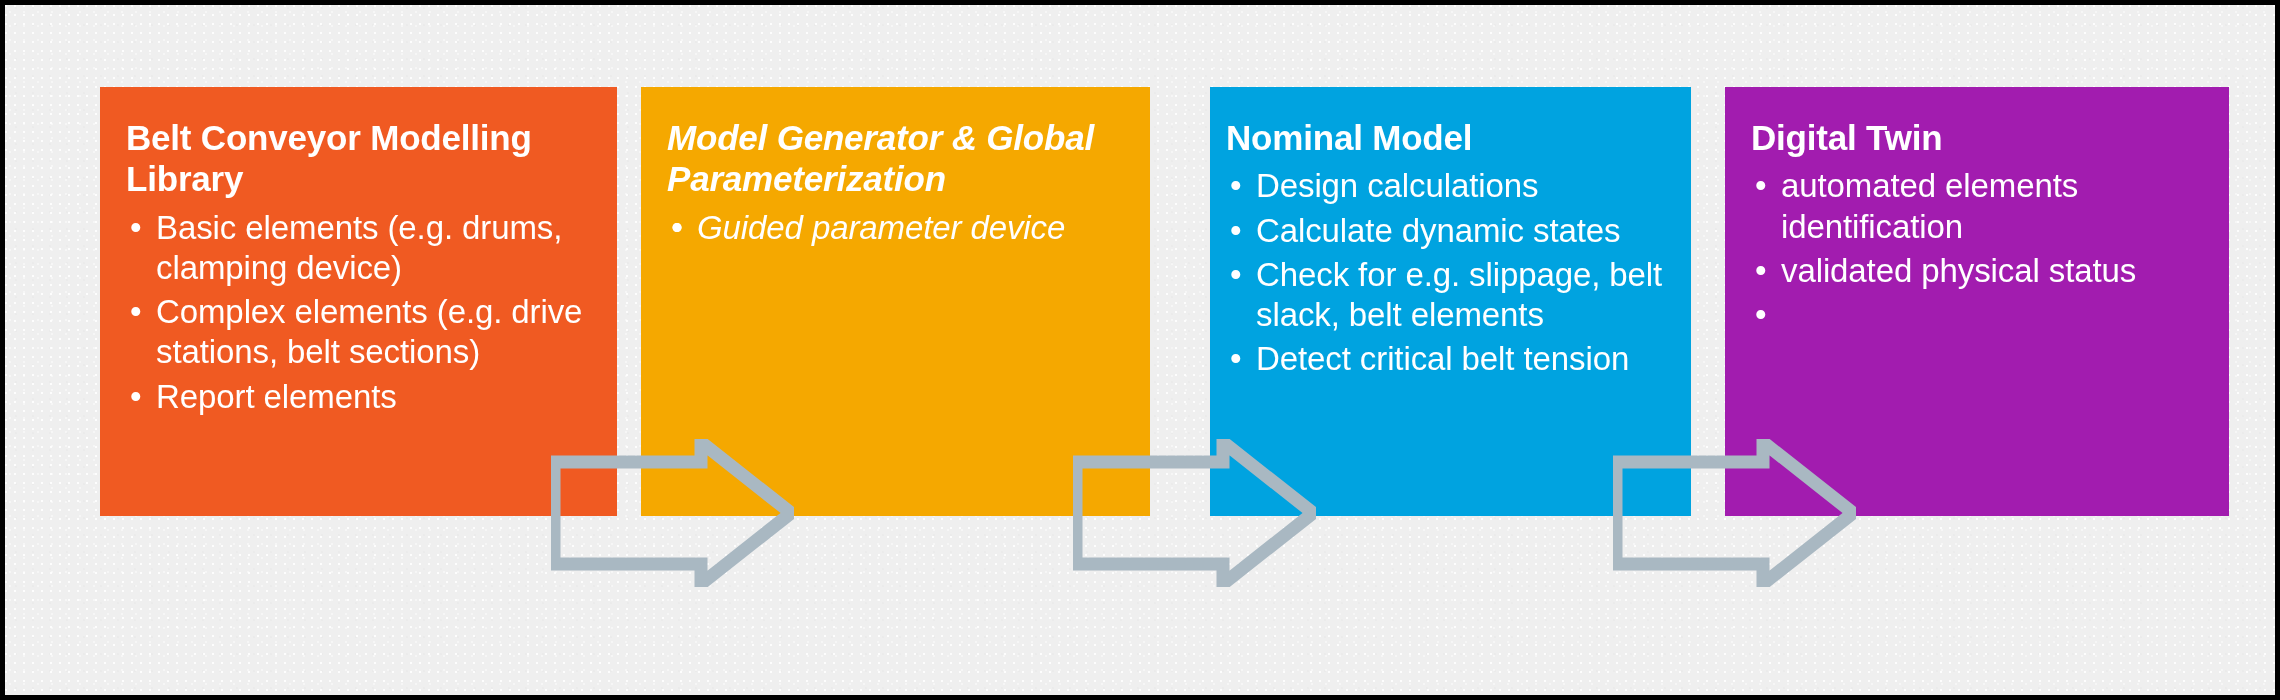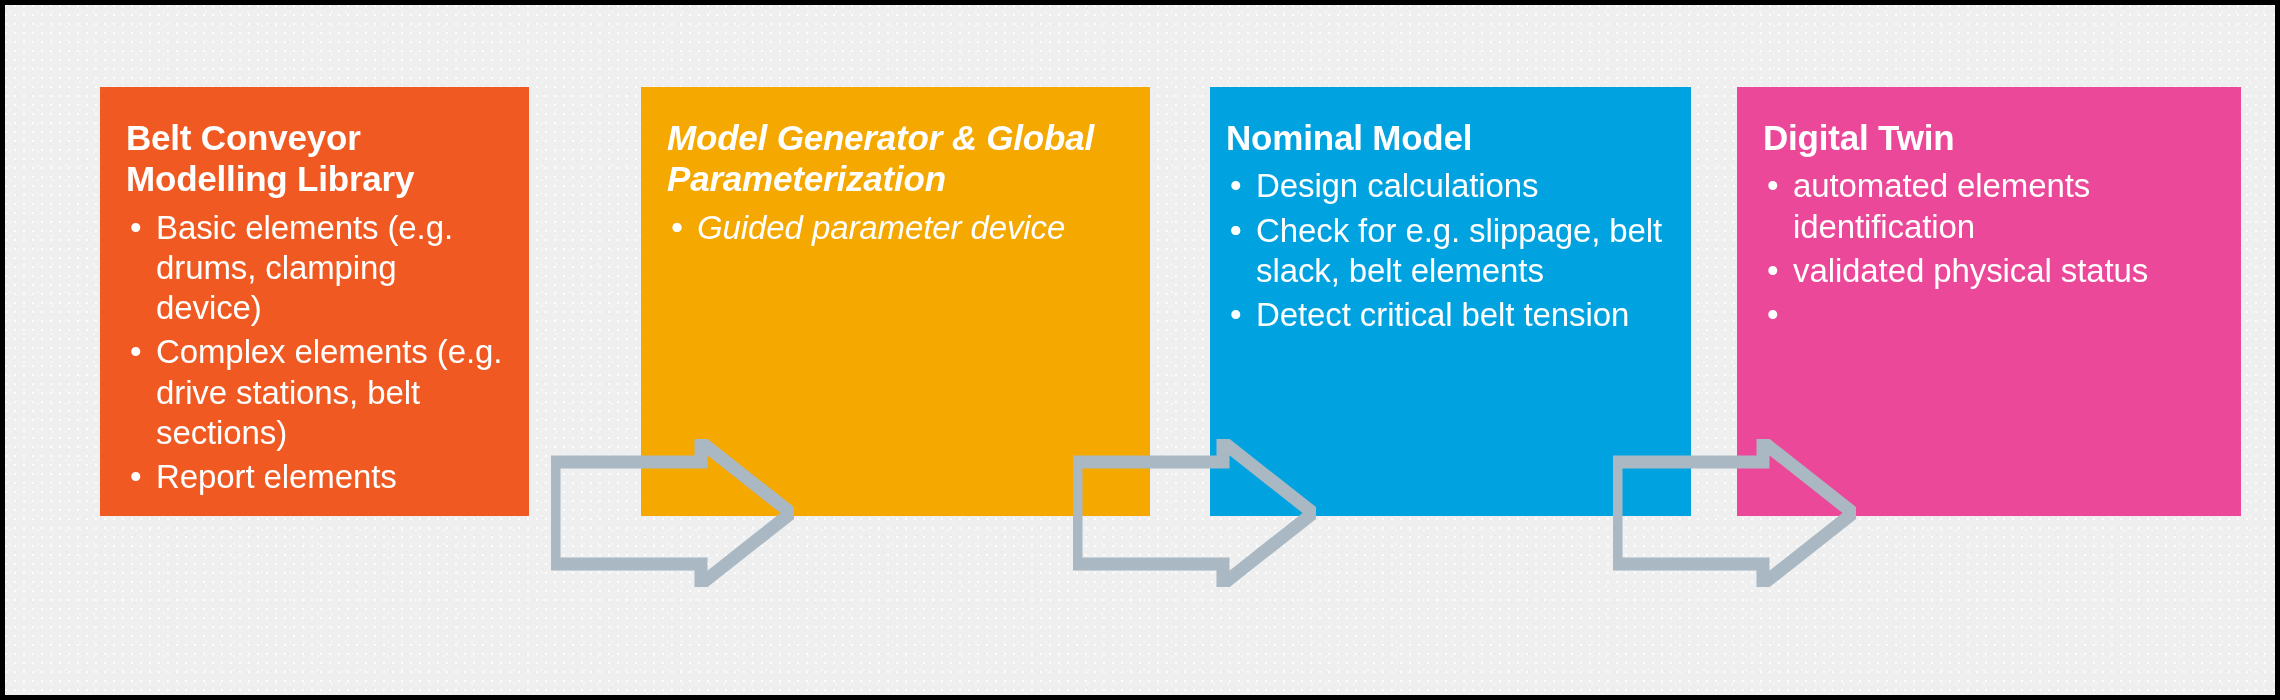--- a/index.html
+++ b/index.html
@@ -70,21 +70,21 @@
     pointer-events: none;
   }
   .flow-arrow svg { display: block; }
 </style>
 </head>
 <body>
 
 <div id="canvas">
   <div id="bg-texture"></div>
 
-  <div class="stage" id="stage-0" style="left:95px; top:82px; width:429px; height:429px; background:#f05a22;">
+  <div class="stage" id="stage-0" style="left:95px; top:82px; width:517px; height:429px; background:#f05a22;">
     <div class="stage-title">Belt Conveyor Modelling Library</div>
     <ul class="stage-list">
       <li>
         <span class="bullet-dot">•</span>
         <span>Basic elements (e.g. drums, clamping device)</span>
       </li>
       <li>
         <span class="bullet-dot">•</span>
         <span>Complex elements (e.g. drive stations, belt sections)</span>
       </li>
@@ -110,33 +110,34 @@
 
   <div class="stage" id="stage-2" style="left:1205px; top:82px; width:481px; height:429px; background:#00a3e0;padding-left:16px;">
     <div class="stage-title">Nominal Model</div>
     <ul class="stage-list">
       <li>
         <span class="bullet-dot">•</span>
         <span>Design calculations</span>
       </li>
       <li>
         <span class="bullet-dot">•</span>
+        <span>Calculate dynamic states</span>
       </li>
       <li>
         <span class="bullet-dot">•</span>
         <span>Check for e.g. slippage, belt slack, belt elements</span>
       </li>
       <li>
         <span class="bullet-dot">•</span>
         <span>Detect critical belt tension</span>
       </li>
     </ul>
   </div>
 
-  <div class="stage" id="stage-3" style="left:1720px; top:82px; width:504px; height:429px; background:#ec4899;margin-left:12px;">
+  <div class="stage" id="stage-3" style="left:1720px; top:82px; width:504px; height:429px; background:#a21caf;">
     <div class="stage-title">Digital Twin</div>
     <ul class="stage-list">
       <li>
         <span class="bullet-dot">•</span>
         <span>automated elements identification</span>
       </li>
       <li>
         <span class="bullet-dot">•</span>
         <span>validated physical status</span>
       </li>

